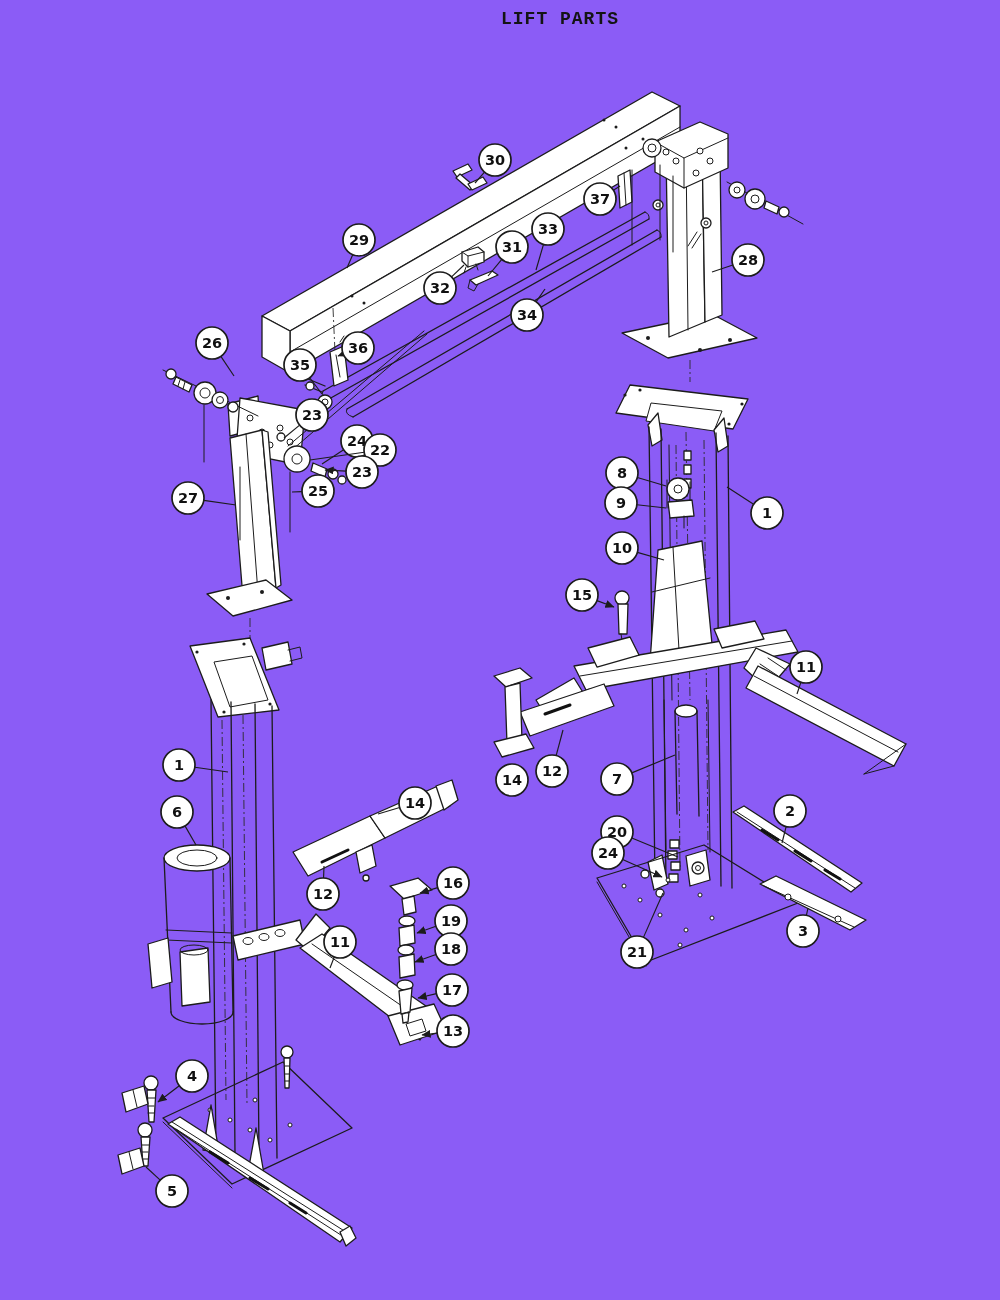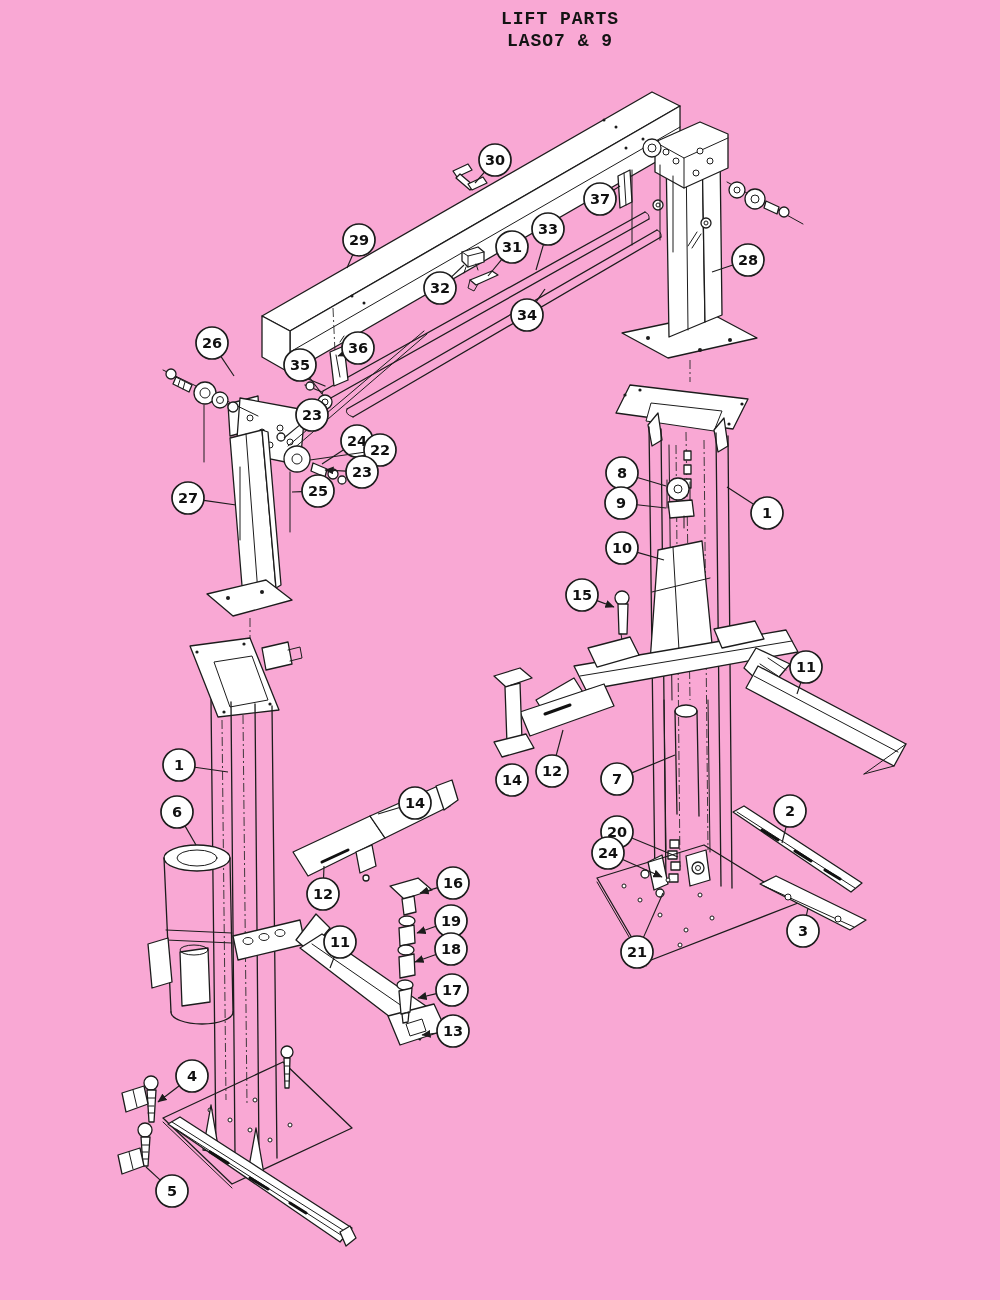--- a/index.html
+++ b/index.html
@@ -1,18 +1,18 @@
 <!DOCTYPE html>
 <html><head>
 <meta charset="utf-8">
 <style>
   html,body{margin:0;padding:0;background:#e8e8e8;}
   .page{
     position:relative;width:1000px;height:1300px;margin:0 auto;
-    background:#f9a8d4;overflow:hidden;
+    background:#8b5cf6;overflow:hidden;
     font-family:"Liberation Sans",sans-serif;
   }
   .title{
     position:absolute;top:8px;left:380px;width:360px;
     text-align:center;color:#141414;
     font-family:"Liberation Mono","DejaVu Sans Mono",monospace;
     font-weight:bold;font-size:18px;line-height:22px;letter-spacing:1px;
   }
   svg{position:absolute;top:0;left:0;}
   
@@ -31,21 +31,20 @@
     font-weight:bold;font-size:14.5px;fill:#101010;text-anchor:middle;
   }
 </style>
 </head>
 <body>
 
 <div class="page">
 
   <div class="title">
     <div>LIFT PARTS</div>
-    <div>LASO7 &amp; 9</div>
   </div>
 
   <svg id="diagram-svg" width="1000" height="1300" viewBox="0 0 1000 1300">
     <defs>
       <marker id="arrowhead" markerWidth="9" markerHeight="7" refX="7.5" refY="3.5" orient="auto">
         <path d="M0,0 L8,3.5 L0,7 Z" fill="#1c1c1c"></path>
       </marker>
     </defs>
 
     <g>

